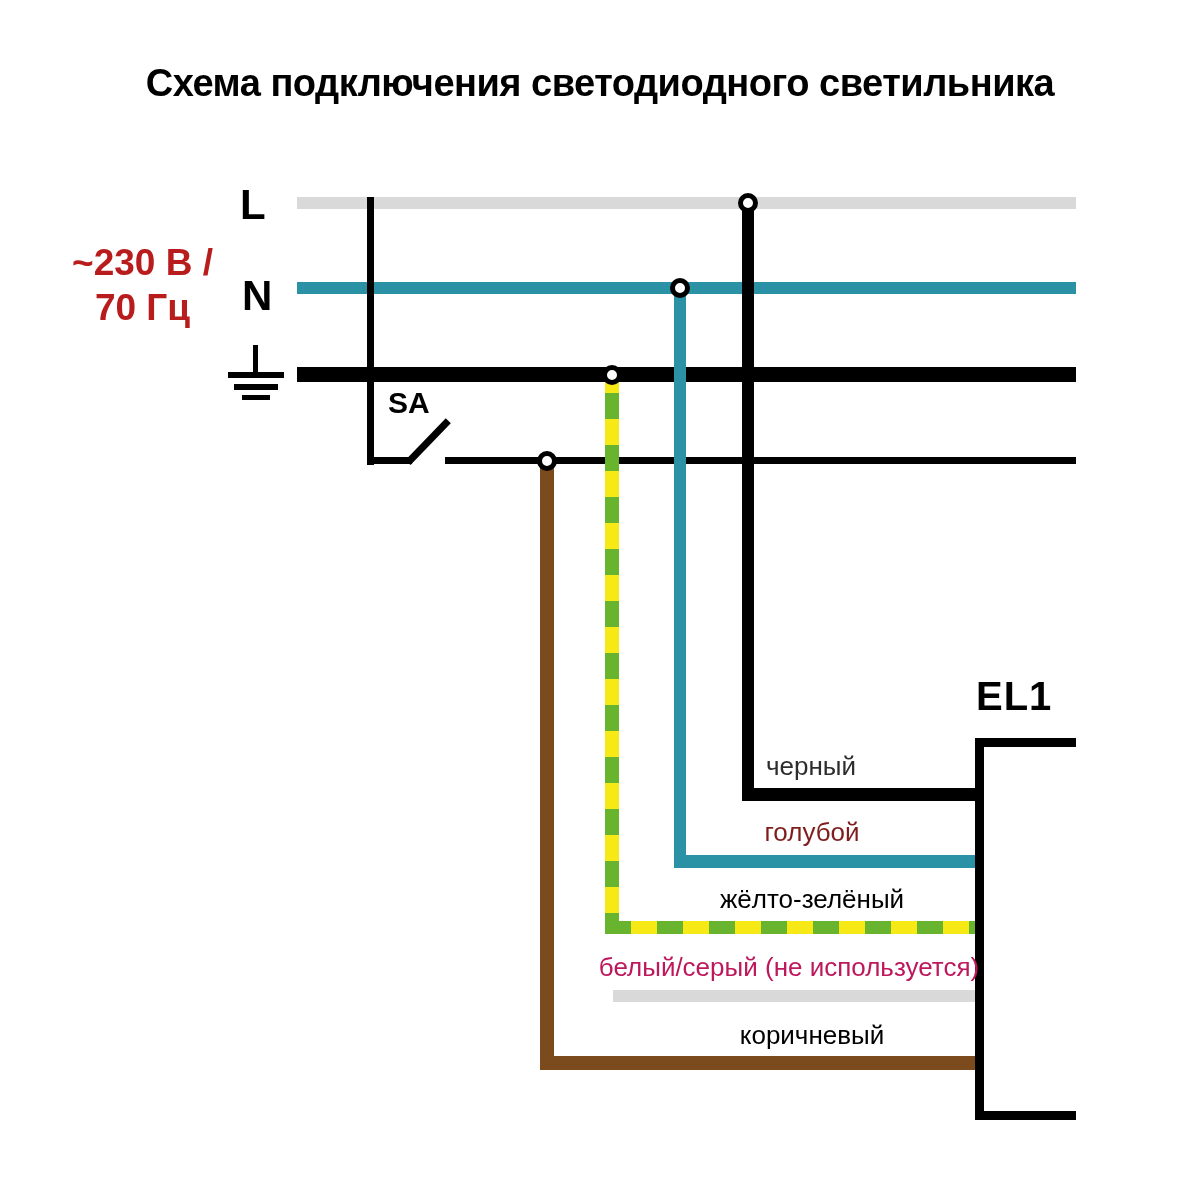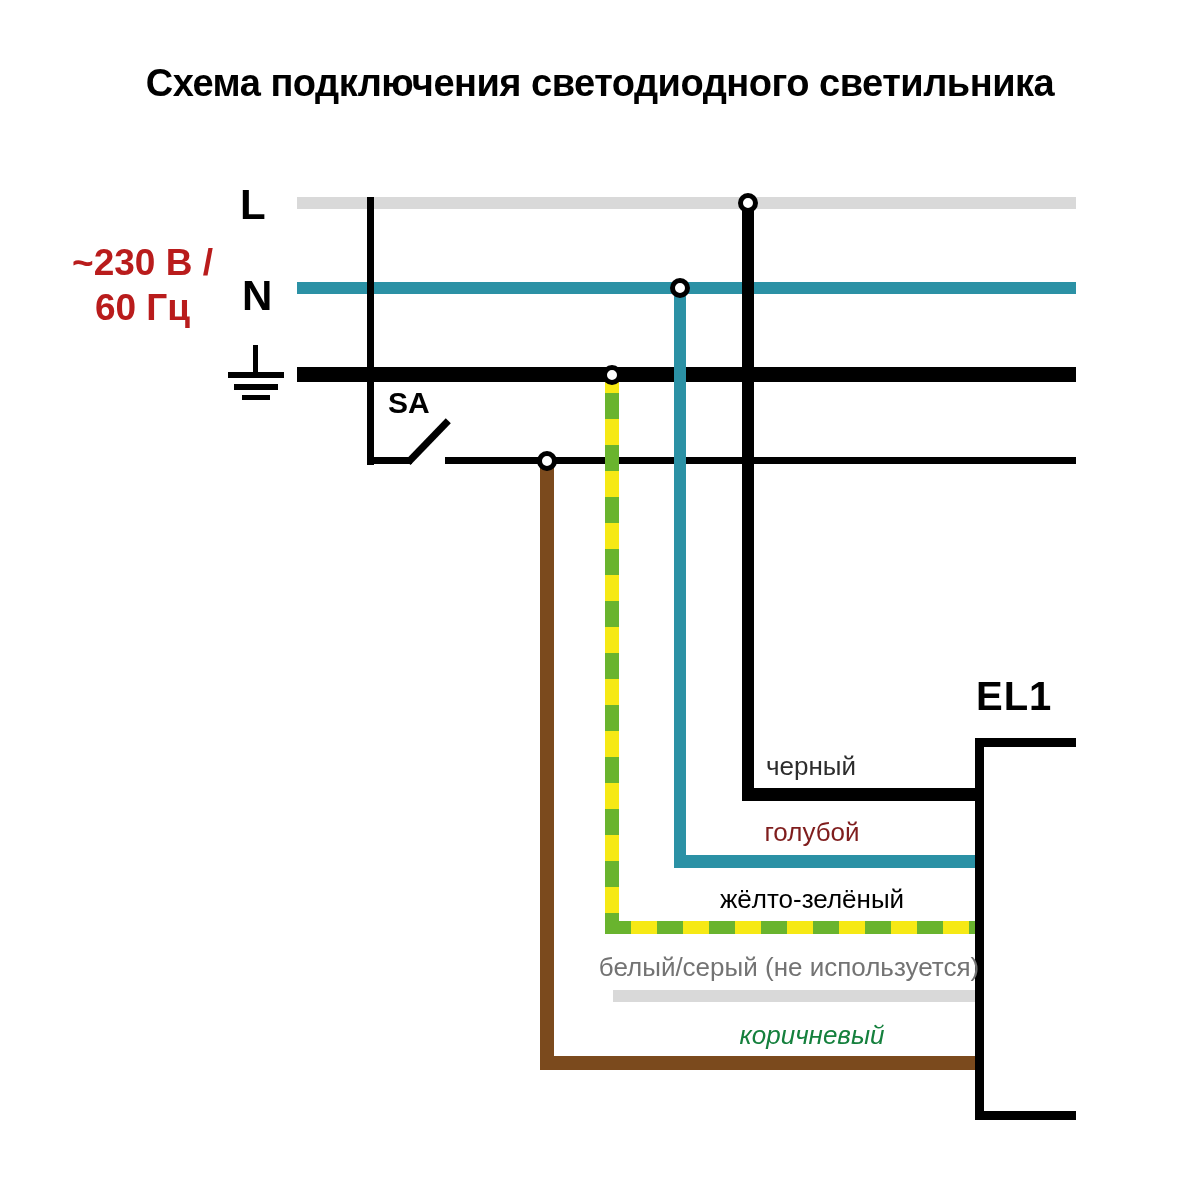--- a/index.html
+++ b/index.html
@@ -41,21 +41,21 @@
 </style>
 </head>
 <body>
 
 <div id="canvas">
 
   <div class="abs title">Схема подключения светодиодного светильника</div>
 
   <div class="abs voltage">
     <div>~230 В /</div>
-    <div>60 Гц</div>
+    <div>70 Гц</div>
   </div>
 
   <div class="abs bus-label" style="left:240px;top:181px;">L</div>
   <div class="abs bus-label" style="left:242px;top:272px;">N</div>
 
   <svg class="abs ground-svg" width="60" height="60" viewBox="0 0 60 60">
     <rect x="27" y="5" width="5" height="28" fill="#000"></rect>
     <rect x="2" y="32" width="56" height="6" fill="#000"></rect>
     <rect x="8" y="44" width="44" height="6" fill="#000"></rect>
     <rect x="16" y="55" width="28" height="5" fill="#000"></rect>
@@ -86,16 +86,16 @@
   <div class="junction" style="left:680px;top:288px;"></div>
   <div class="junction" style="left:612px;top:375px;"></div>
   <div class="junction" style="left:547px;top:461px;"></div>
 
   <div class="abs el1-box"></div>
   <div class="abs el1-label">EL1</div>
 
   <div class="abs wire-label" style="left: 811px; top: 766px; color: rgb(45, 45, 45); text-align: right;">черный</div>
   <div class="abs wire-label" style="left: 812px; top: 832px; color: #7f1d1d; text-align: right;">голубой</div>
   <div class="abs wire-label" style="left: 812px; top: 899px; color: #000000;">жёлто-зелёный</div>
-  <div class="abs wire-label" style="left: 789px; top: 967px; color: #737373;">белый/серый (не используется)</div>
-  <div class="abs wire-label" style="left: 812px; top: 1035px; color: #15803d; font-style: italic;">коричневый</div>
+  <div class="abs wire-label" style="left: 789px; top: 967px; color: #be185d;">белый/серый (не используется)</div>
+  <div class="abs wire-label" style="left: 812px; top: 1035px; color: #000000;">коричневый</div>
 
 </div>
 
 </body></html>

